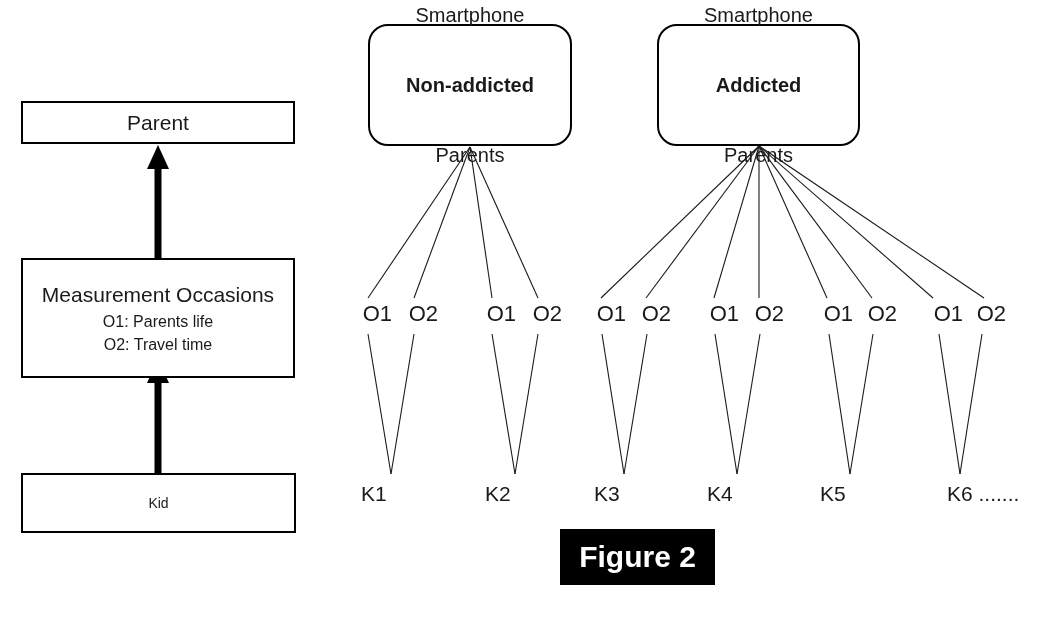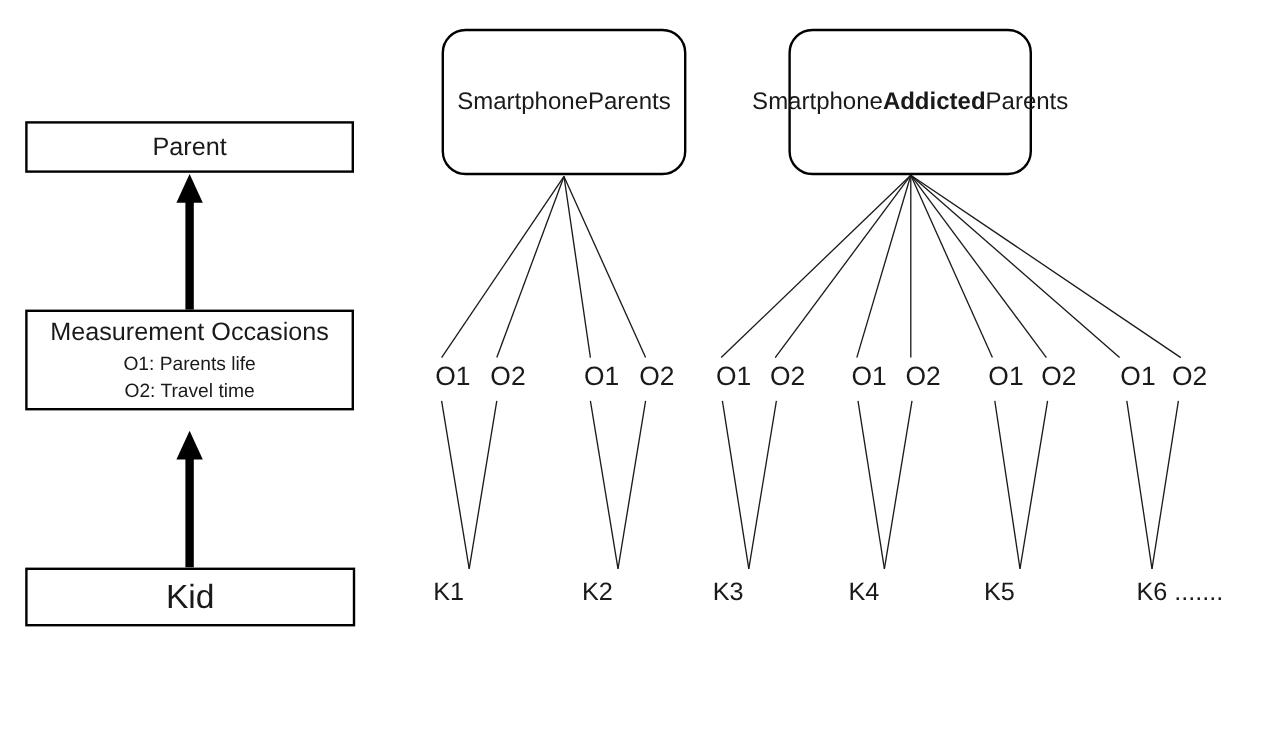--- a/index.html
+++ b/index.html
@@ -19,34 +19,35 @@
   .rectbox{
     position:absolute;
     border:2px solid #000;
     background:#fff;
     display:flex;align-items:center;justify-content:center;
     flex-direction:column;
     text-align:center;
     box-sizing:border-box;
   }
   .parent-box{left:21px;top:101px;width:274px;height:43px;font-size:21px;}
-  .kid-box{left:21px;top:473px;width:275px;height:49px;font-size:28px;}
-  .meas-box{left:21px;top:258px;width:274px;height:84px;}
+  .kid-box{left:21px;top:473px;width:275px;height:60px;font-size:14px;}
+  .meas-box{left:21px;top:258px;width:274px;height:120px;}
   .meas-title{font-size:21px;line-height:30px;}
   .meas-sub{font-size:16px;line-height:23px;}
 
   .roundbox{
     position:absolute;
     border:2px solid #000;
     border-radius:20px;
     background:#fff;
-    display:flex;align-items:center;justify-content:center;
+    display:flex;flex-direction:column;align-items:center;justify-content:center;
     text-align:center;
     font-size:20px;line-height:30px;
     box-sizing:border-box;
+    gap:40px;
   }
   .group-a{left:368px;top:24px;width:204px;height:122px;}
   .group-b{left:657px;top:24px;width:203px;height:122px;}
   .bold{font-weight:bold;}
 
   .olabel{
     position:absolute;top:301px;width:48px;margin-left:-24px;
     text-align:right;font-size:22px;
   }
   .klabel{
@@ -121,20 +122,21 @@
     <div class="meas-sub">O1: Parents life</div>
     <div class="meas-sub">O2: Travel time</div>
   </div>
 
   <div class="rectbox kid-box">
     <span>Kid</span>
   </div>
 
   <div class="roundbox group-a">
     <div>Smartphone</div>
+    <div class="bold">Non-addicted</div>
     <div>Parents</div>
   </div>
 
   <div class="roundbox group-b">
     <div>Smartphone</div>
     <div class="bold">Addicted</div>
     <div>Parents</div>
   </div>
 
   <span class="olabel" style="left:368px">O1</span>
@@ -150,14 +152,17 @@
   <span class="olabel" style="left:939px">O1</span>
   <span class="olabel" style="left:982px">O2</span>
 
   <span class="klabel" style="left:391px">K1</span>
   <span class="klabel" style="left:515px">K2</span>
   <span class="klabel" style="left:624px">K3</span>
   <span class="klabel" style="left:737px">K4</span>
   <span class="klabel" style="left:850px">K5</span>
   <span class="klabel last" style="left:943px">K6 .......</span>
 
+  <div class="figure-tag">
+    <span>Figure 2</span>
+  </div>
 
 </div>
 
 </body></html>

